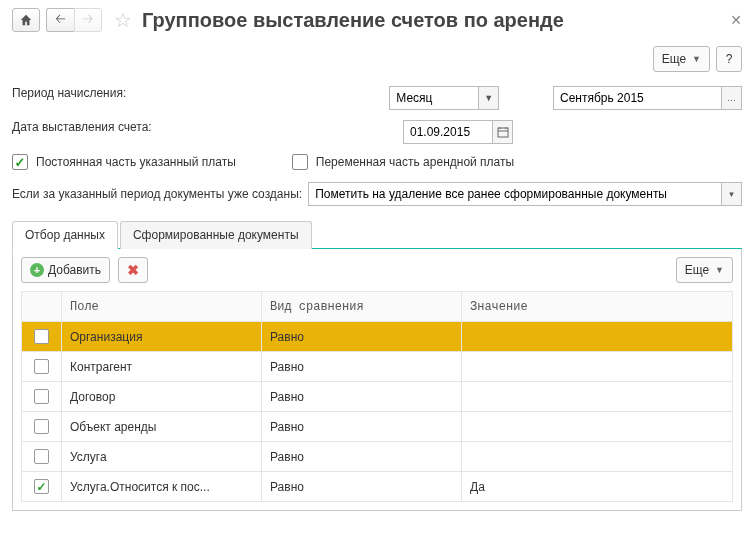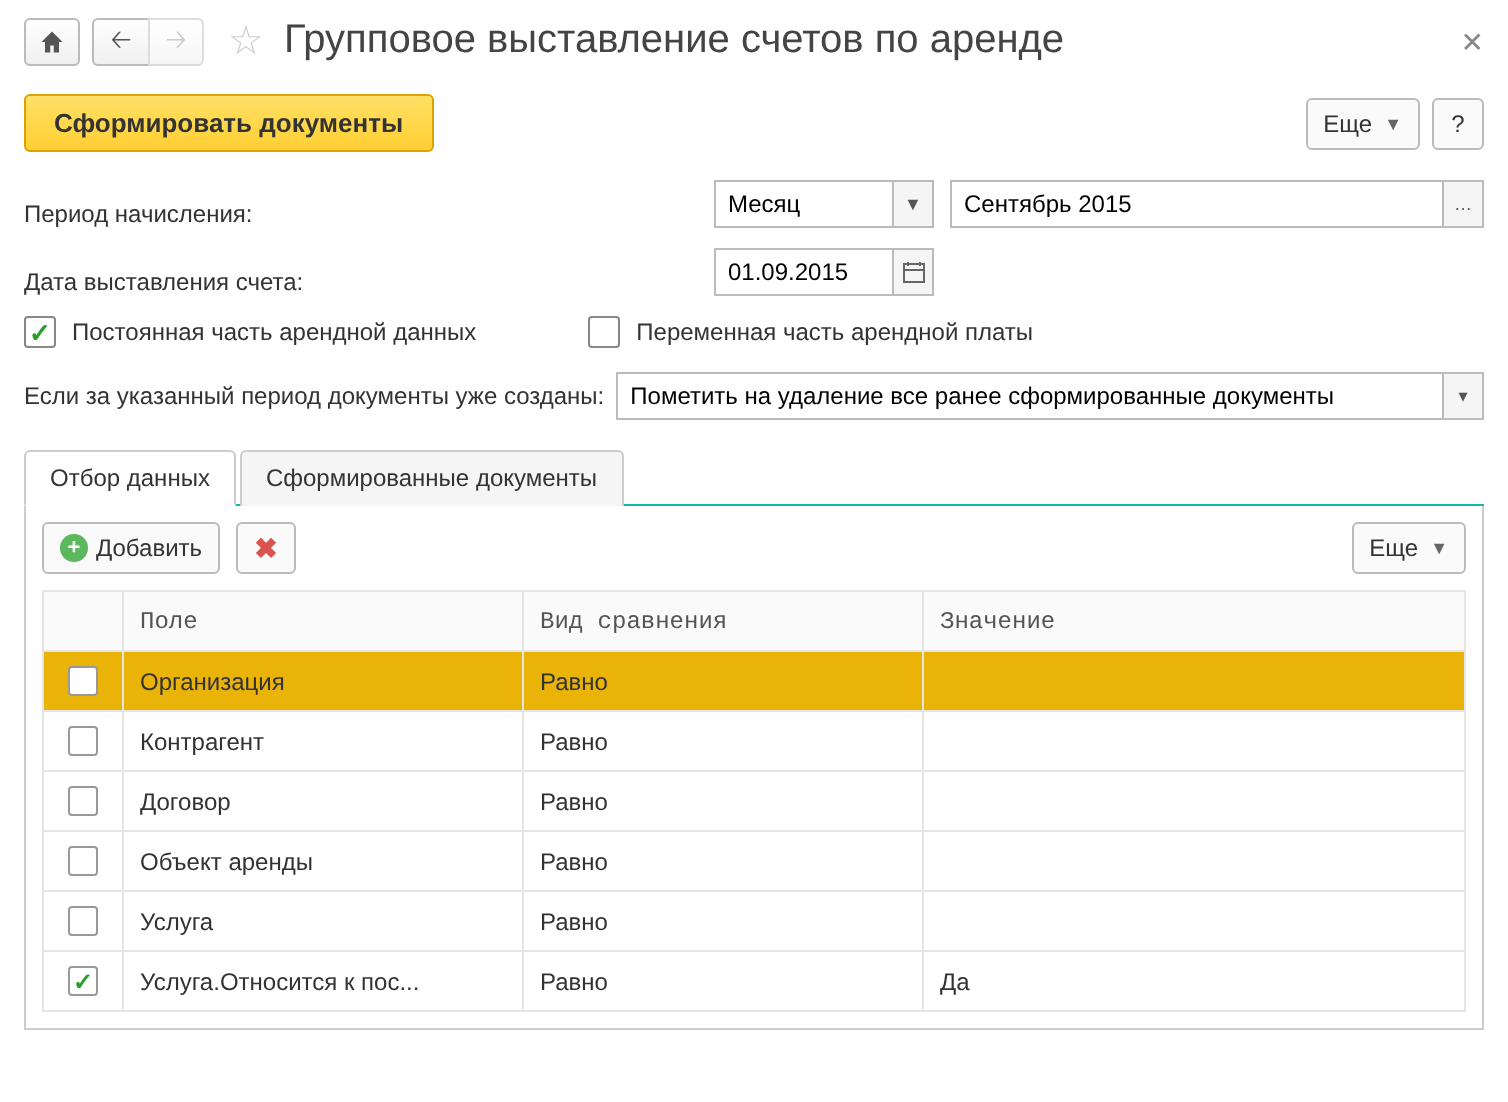--- a/index.html
+++ b/index.html
@@ -27,21 +27,21 @@
     align-items: center;
     justify-content: center;
     cursor: pointer;
   }
   .nav-group {
     display: flex;
   }
   .nav-group .nav-btn:first-child { border-radius: 3px 0 0 3px; border-right: none; }
   .nav-group .nav-btn:last-child { border-radius: 0 3px 3px 0; }
   .star-icon { color: #ccc; font-size: 20px; margin: 0 4px 0 6px; }
-  .page-title { font-size: 20px; color: #444; font-weight: normal; }
+  .page-title { font-size: 20px; color: #444; font-weight: bold; }
   .close-x { margin-left: auto; color: #888; font-size: 14px; cursor: pointer; }
   .toolbar-row {
     display: flex;
     align-items: center;
     margin-bottom: 14px;
   }
   .primary-btn {
     background: linear-gradient(#ffe066,#ffcf33);
     border: 1px solid #d9a400;
     border-radius: 3px;
@@ -60,26 +60,27 @@
     font-size: 12px;
     cursor: pointer;
     display: flex;
     align-items: center;
     gap: 6px;
     height: 26px;
   }
   .help-btn { width: 26px; justify-content: center; }
   .form-row {
     display: flex;
-    align-items: flex-end;
+    align-items: flex-start;
     margin-bottom: 10px;
   }
   .form-label { width: 345px; color: #333; }
   .input-combo {
     display: flex;
+    margin-left: 46px;
   }
   .text-input {
     border: 1px solid #bbb;
     height: 24px;
     padding: 2px 6px;
     font-size: 12px;
     background: #fff;
   }
   .combo-btn {
     width: 20px; height: 24px;
@@ -239,21 +240,20 @@
     <div class="nav-btn" style="opacity:.5">
         <span style="font-size:13px;color:#999">🡢</span>
       </div>
   </div>
   <span class="star-icon">☆</span>
   <span class="page-title">Групповое выставление счетов по аренде</span>
   <span class="close-x">✕</span>
 </div>
 
 <div class="toolbar-row">
-  <button class="primary-btn">Сформировать документы</button>
   <div class="right-tools">
     <div class="dropdown-btn">
       <span>Еще</span>
       <span class="caret">▼</span>
     </div>
     <div class="help-btn">?</div>
   </div>
 </div>
 
 <div class="form-row">
@@ -279,21 +279,21 @@
           <line x1="1" y1="5" x2="11" y2="5" stroke="#666"></line>
           <line x1="3" y1="1" x2="3" y2="3" stroke="#666"></line>
           <line x1="9" y1="1" x2="9" y2="3" stroke="#666"></line>
         </svg>
     </div>
   </div>
 </div>
 
 <div class="checkbox-row">
   <div class="chk checked"></div>
-  <span>Постоянная часть арендной данных</span>
+  <span>Постоянная часть указанный платы</span>
   <div style="width:40px"></div>
   <div class="chk"></div>
   <span>Переменная часть арендной платы</span>
 </div>
 
 <div class="long-select-row">
   <span>Если за указанный период документы уже созданы:</span>
   <div class="long-select">
     <input class="text-input" style="flex: 1 1 0%;" value="Пометить на удаление все ранее сформированные документы">
     <div class="combo-btn">▾</div>

